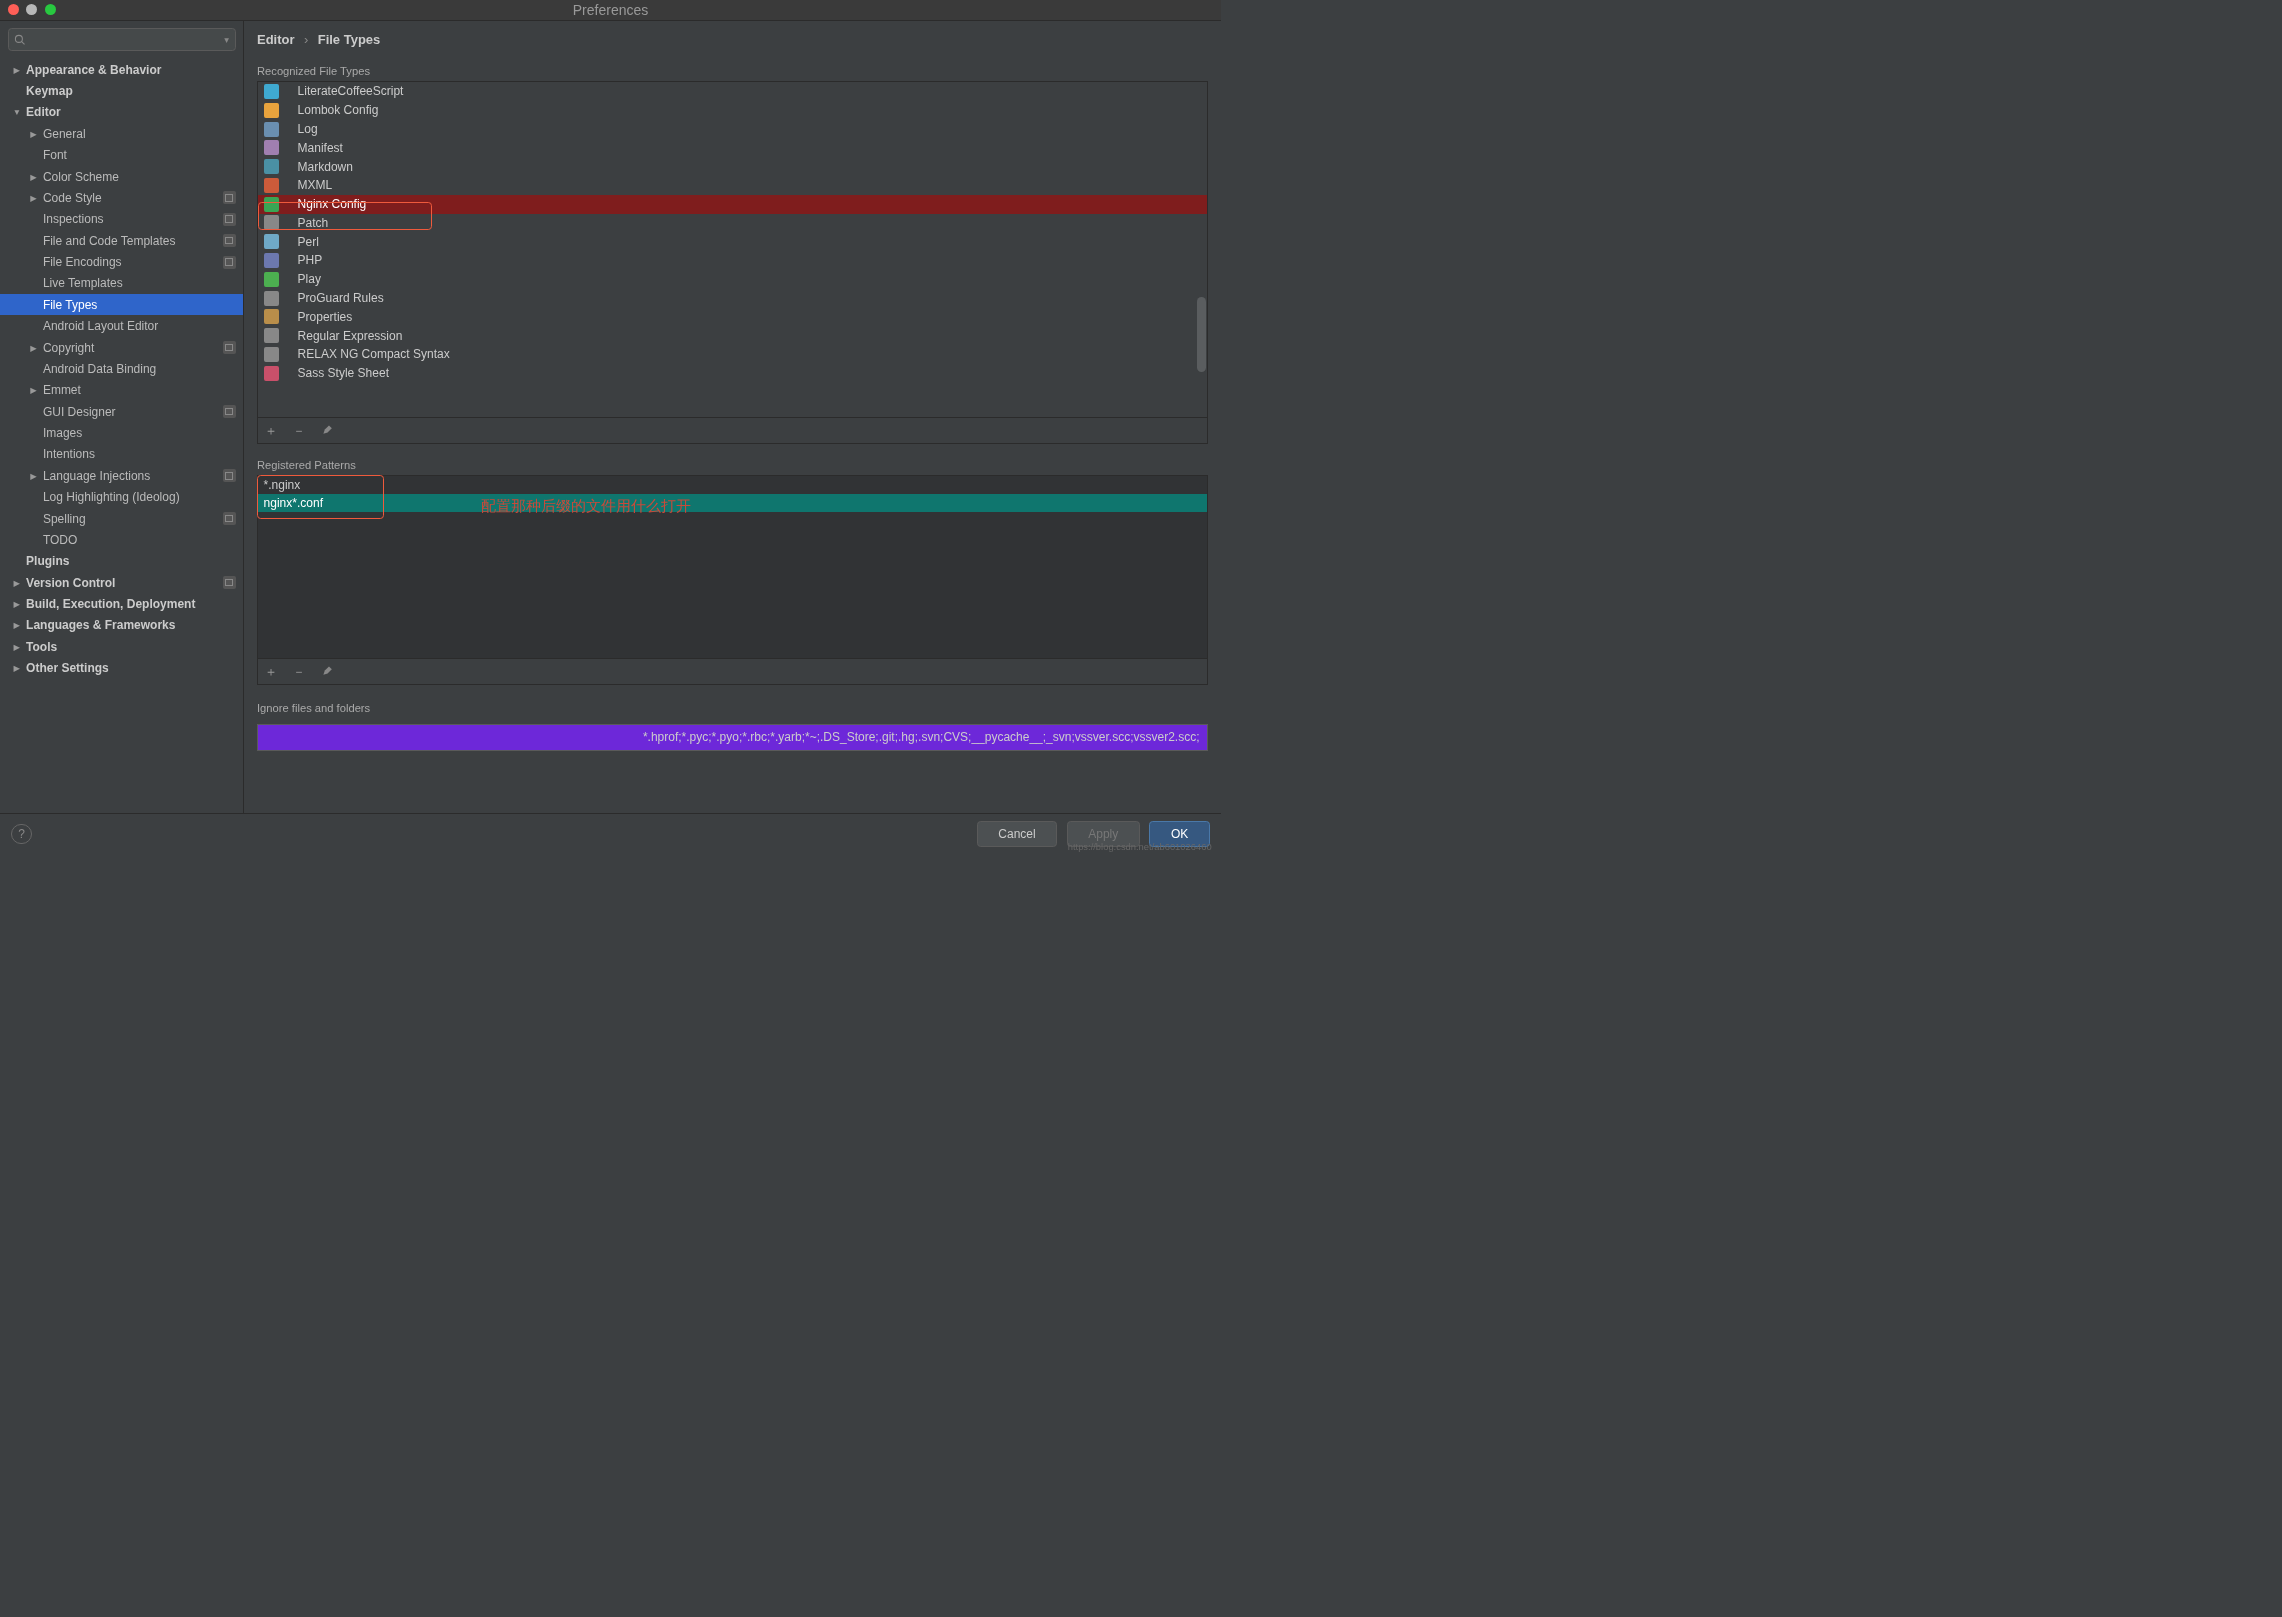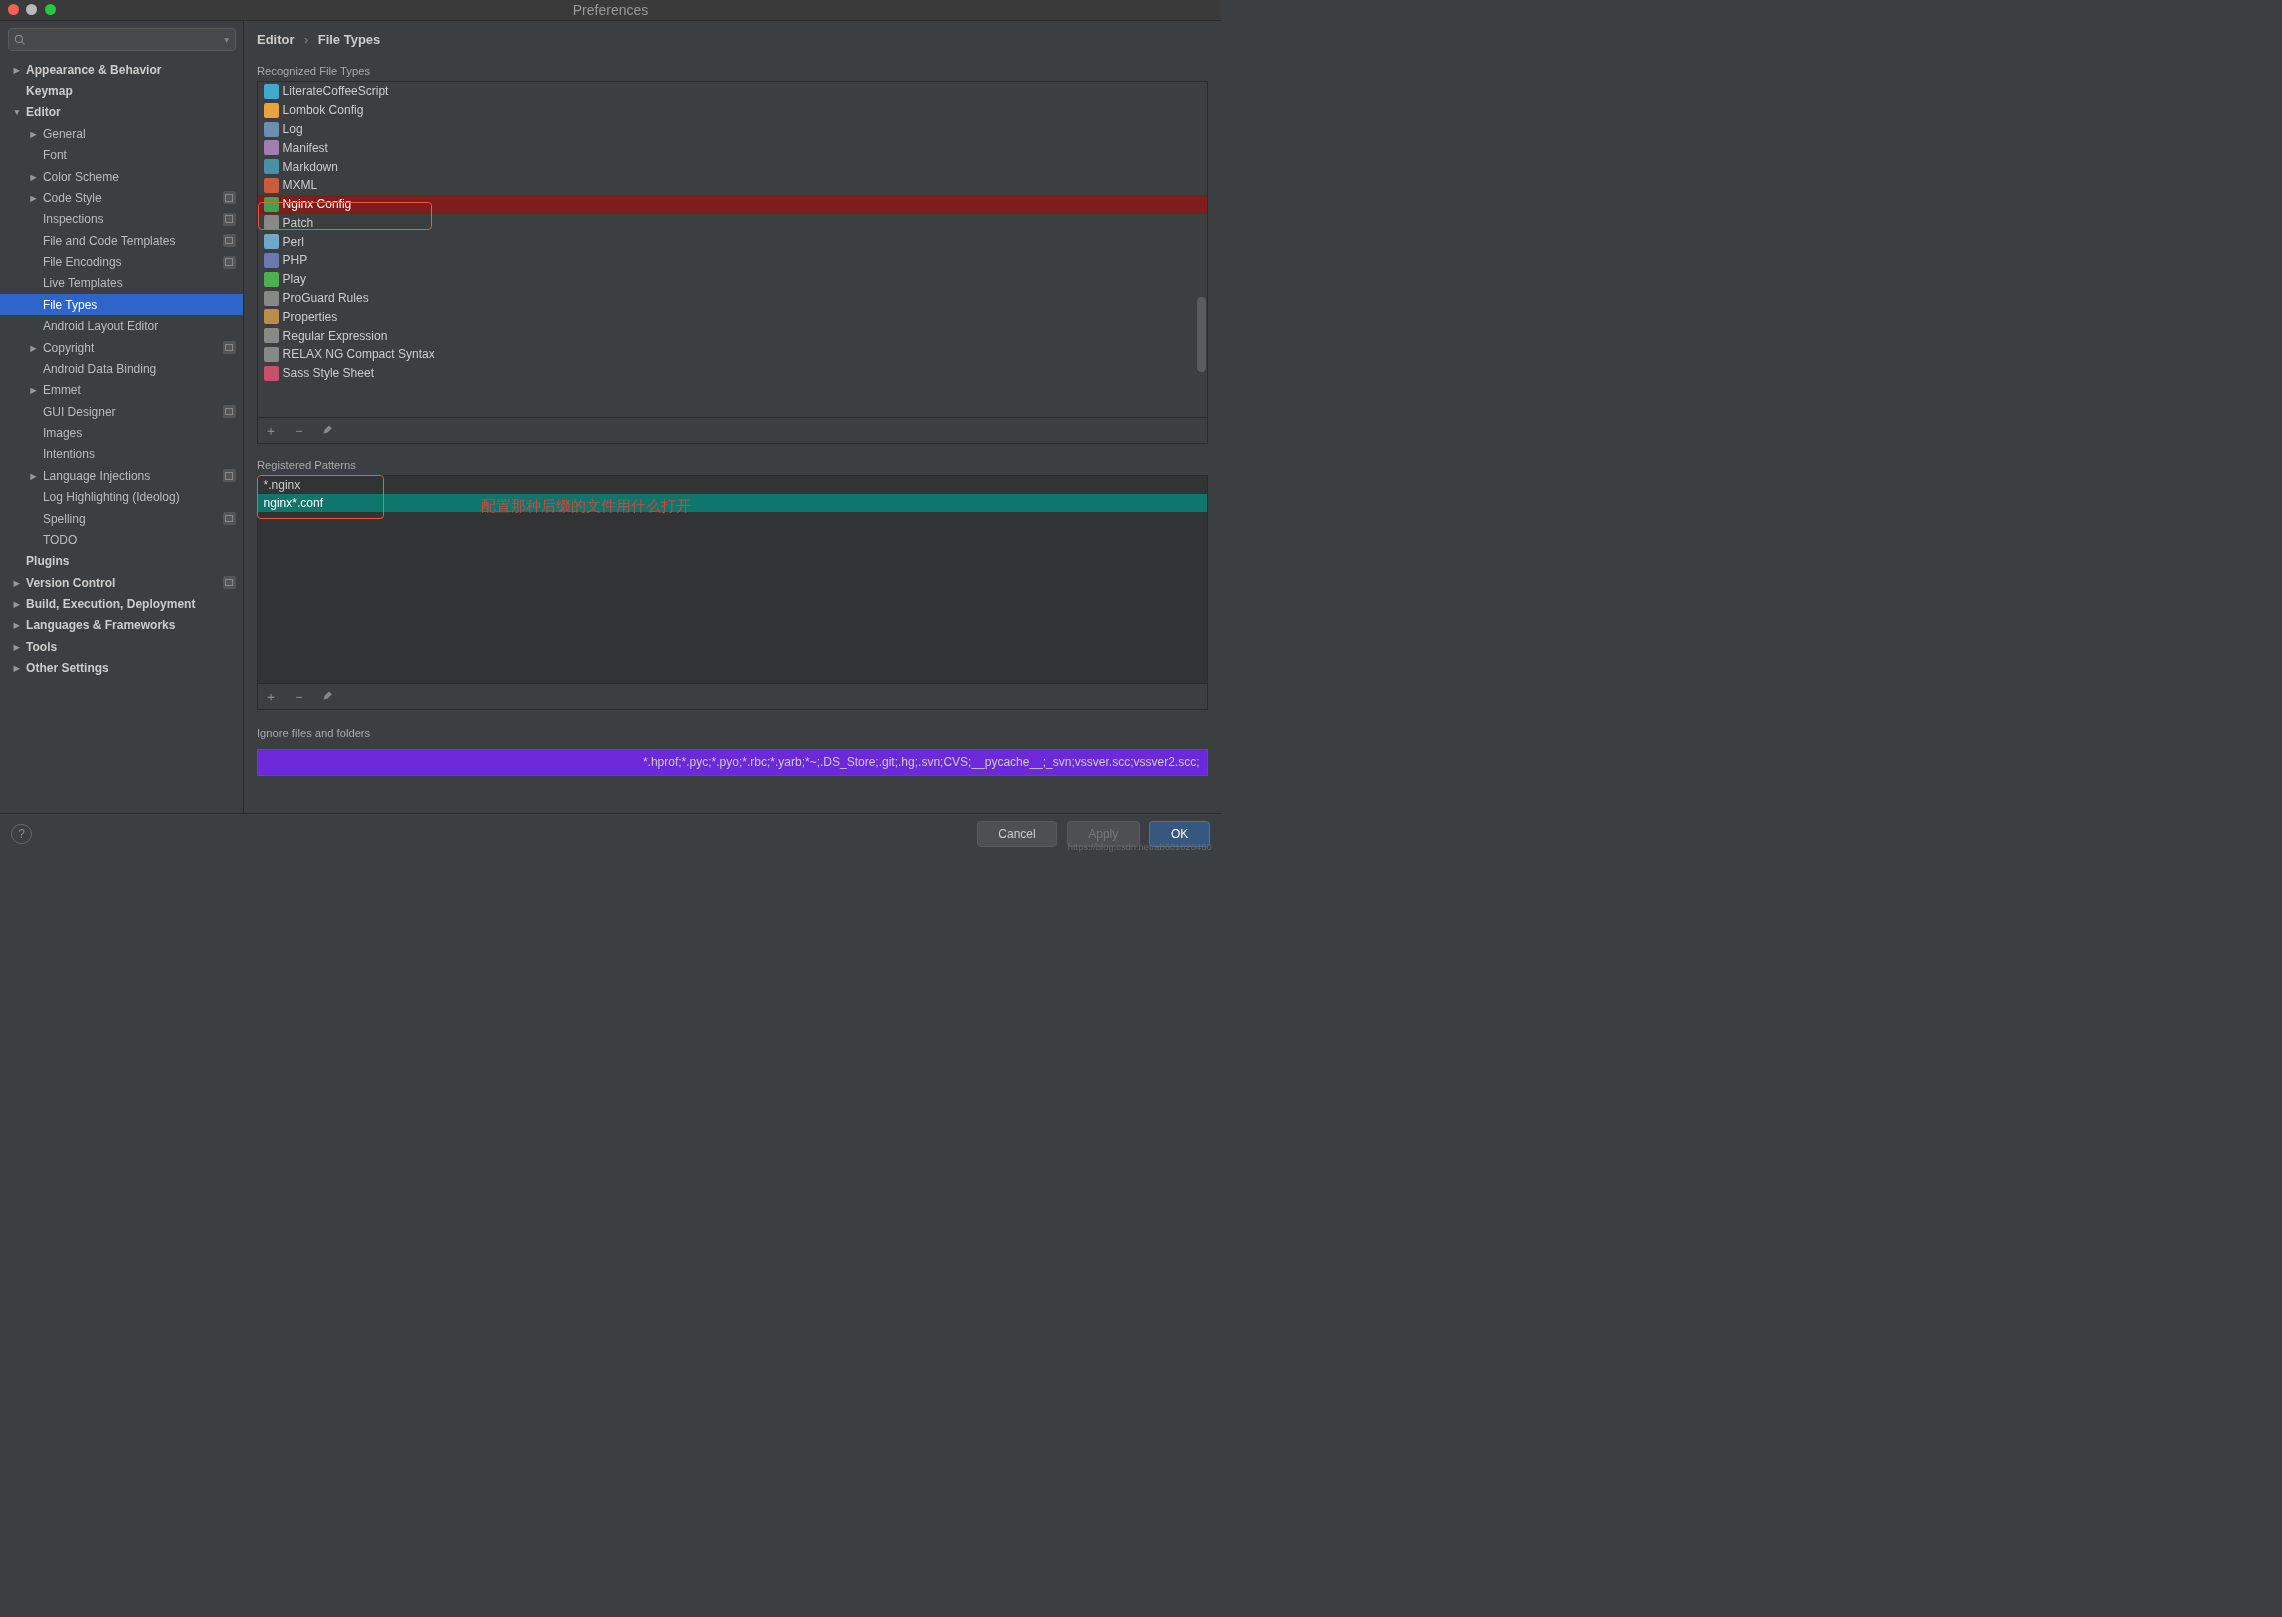--- a/index.html
+++ b/index.html
@@ -79,37 +79,37 @@
   background: #3c3f41;
   border: 0.9px solid #2b2b2b;
   height: 337px;
   overflow: hidden;
   position: relative;
 }
 .list-scroll { overflow-y: auto; height: 100%; }
 .list-row {
   display: flex; align-items: center;
   padding: 1.9px 5.6px;
-  gap: 4px;
+  gap: 19px;
   color: #ccc;
 }
 .list-row.selected { background: #7f1d1d; color: #fff; }
 .list-row .ficon {
   width: 15px; height: 15px; border-radius: 1.9px;
   display: inline-flex; align-items: center; justify-content: center;
   font-size: 9.4px; color: #222;
 }
 .toolbar-strip {
   margin: 0 13px; background: #3c3f41; border: 0.9px solid #2b2b2b; border-top: none;
   padding: 3.7px 5.6px; display: flex; gap: 13px; align-items: center;
 }
 .tbtn { color: #999; cursor: pointer; font-size: 13px; width: 15px; text-align: center; }
 .patterns-box {
   margin: 0 13px; border: 0.9px solid #2b2b2b; background: #313335;
-  height: 209px; position: relative;
+  height: 184px; position: relative;
 }
 .pattern-row { padding: 1.9px 5.6px; color: #ccc; }
 .pattern-row.selected { background: #0f766e; color: #fff; }
 .annotation {
   position: absolute; color: #c94a3a; font-size: 15px; pointer-events: none;
 }
 .red-rect {
   position: absolute; border: 1.9px solid #ef5a3c; border-radius: 3.7px; pointer-events: none;
 }
 .ignore-input {

